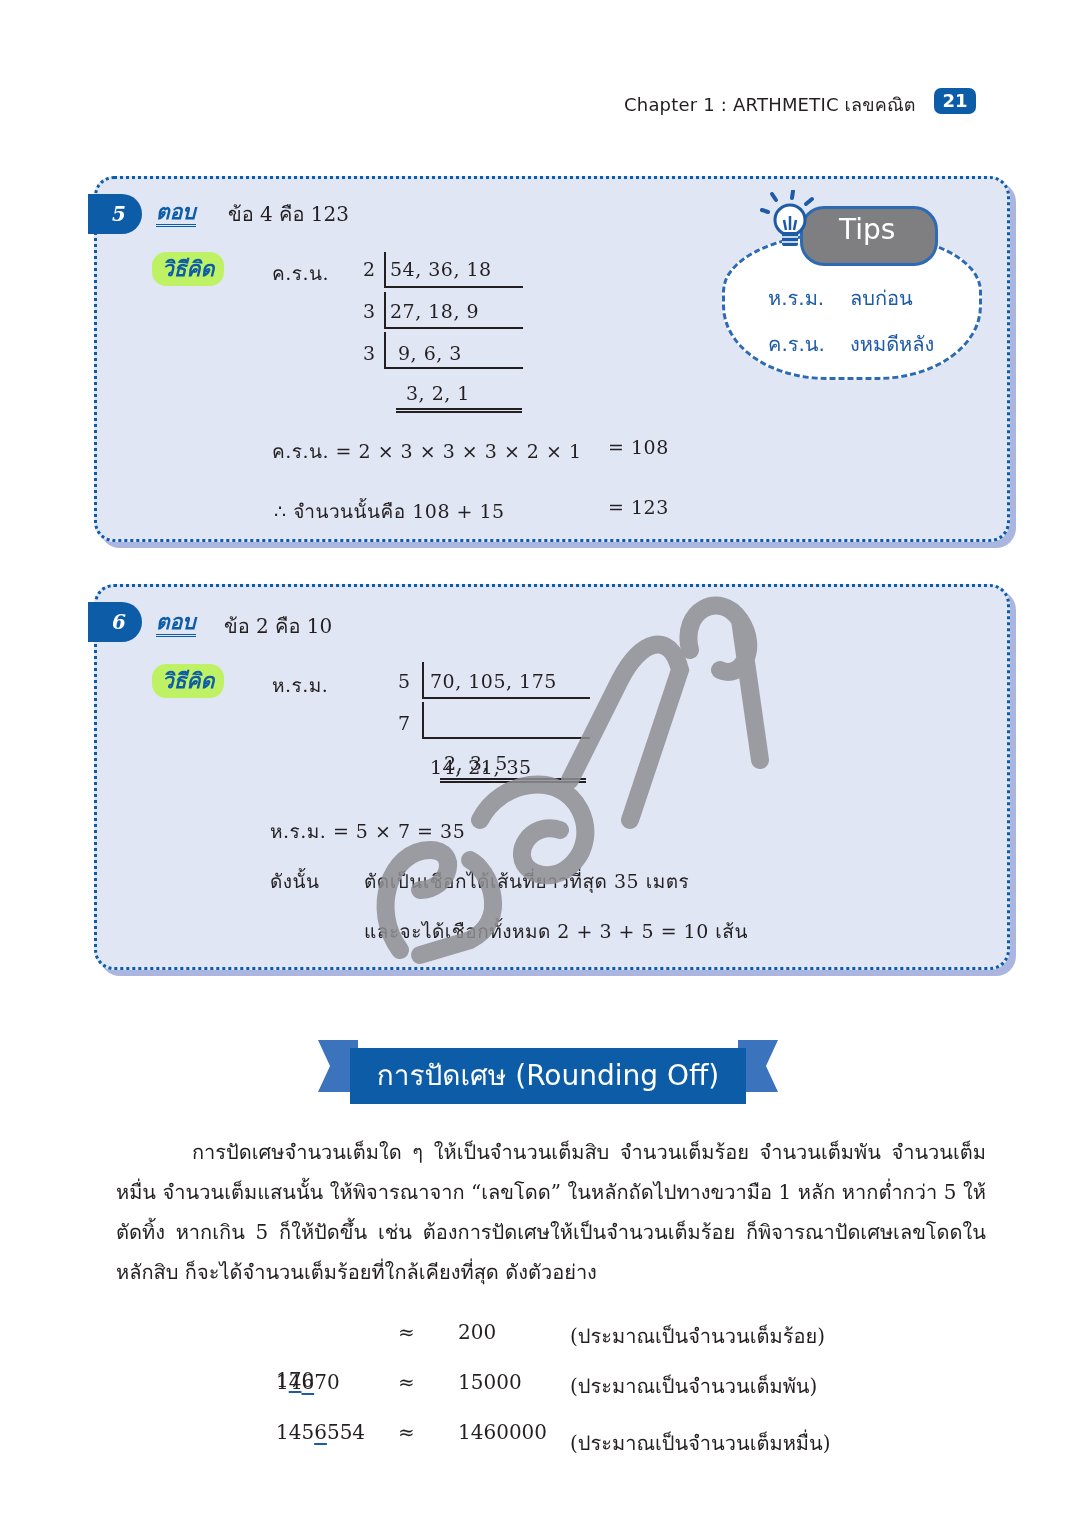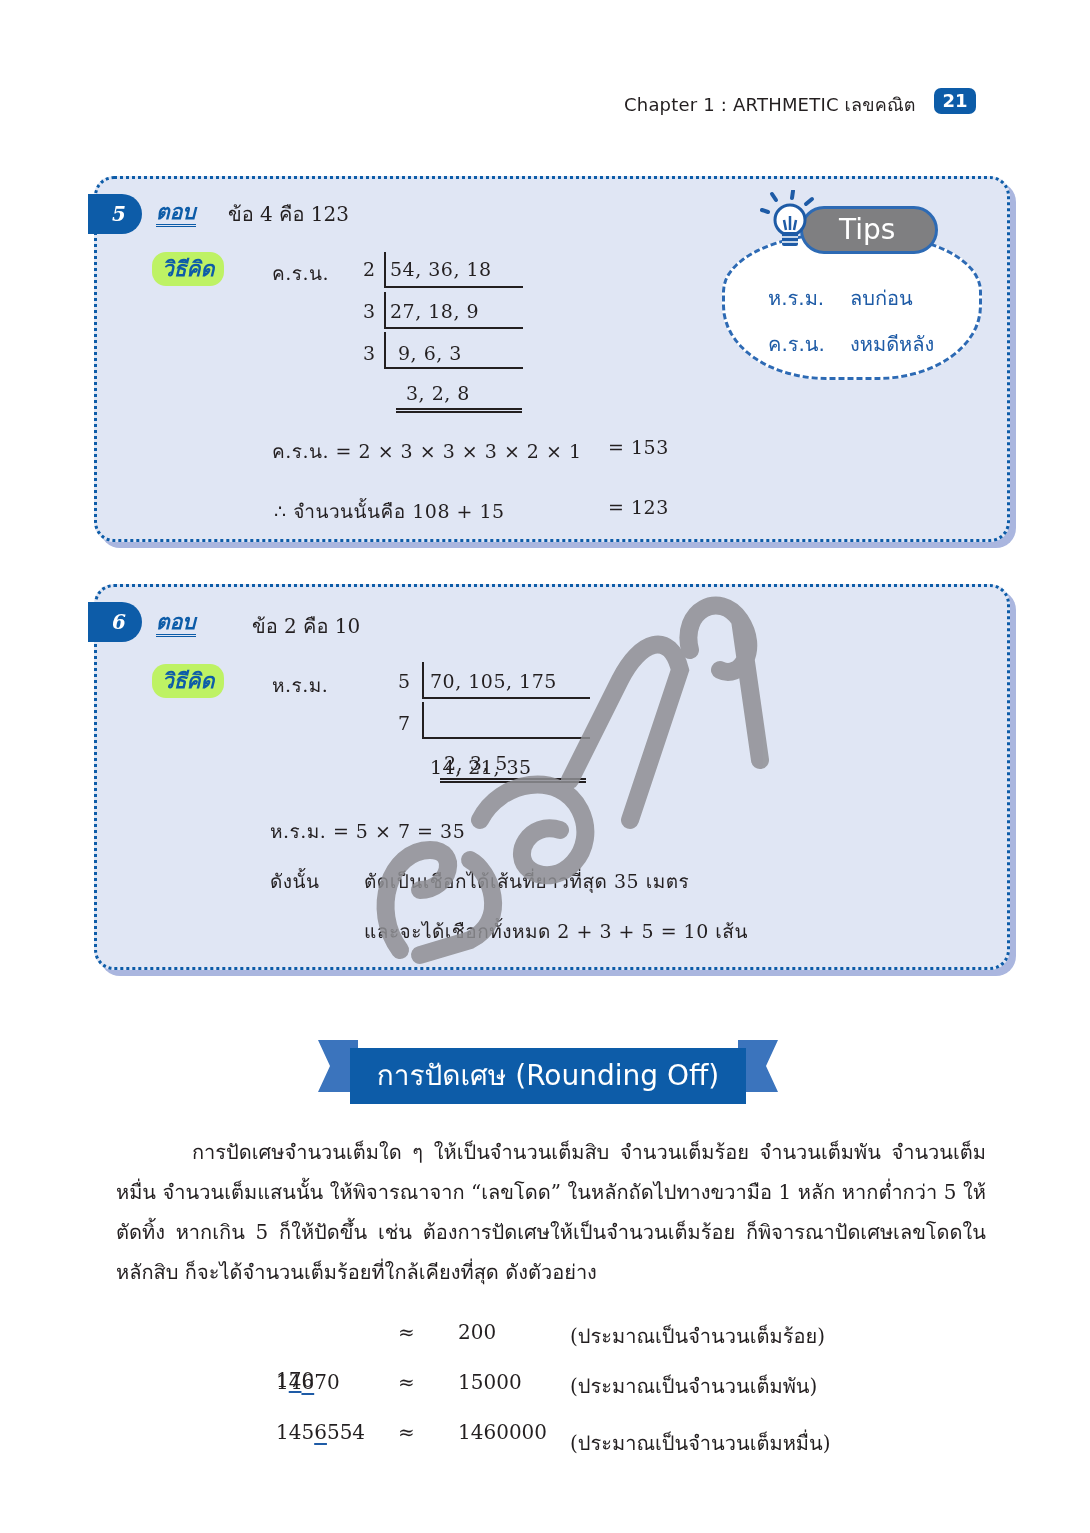--- a/index.html
+++ b/index.html
@@ -22,21 +22,21 @@
   .answer-label { position: absolute; color: #0d5ca8; font-weight: bold; font-style: italic; font-size: 21px; font-family: "DejaVu Sans", sans-serif; border-bottom: 3px double #0d5ca8; line-height: 24px; }
   .answer-text { position: absolute; font-size: 20px; white-space: nowrap; }
   .method-pill { position: absolute; background: #bef264; border-radius: 14px; padding: 2px 10px; color: #0d5ca8; font-weight: bold; font-style: italic; font-size: 21px; font-family: "DejaVu Sans", sans-serif; line-height: 30px; }
 
   .t { position: absolute; font-size: 19px; white-space: nowrap; letter-spacing: 0.5px; }
   .div-bar { position: absolute; background: #231f20; }
   .hline { position: absolute; height: 2px; background: #231f20; }
   .dline { position: absolute; height: 5px; border-top: 2px solid #231f20; border-bottom: 2px solid #231f20; }
 
   .tips { position: absolute; left: 722px; top: 232px; width: 260px; height: 148px; border: 3px dashed #2d6ab4; border-radius: 46% 46% 40% 40% / 40% 40% 50% 50%; background: #ffffff; }
-  .tips-pill { position: absolute; left: 800px; top: 206px; width: 138px; height: 48px; background: #7f7f81; border: 3px solid #2d6ab4; border-radius: 24px; color: #fff; font-family: "DejaVu Sans", sans-serif; font-size: 28px; line-height: 42px; padding-left: 36px; }
+  .tips-pill { position: absolute; left: 800px; top: 206px; width: 138px; height: 60px; background: #7f7f81; border: 3px solid #2d6ab4; border-radius: 24px; color: #fff; font-family: "DejaVu Sans", sans-serif; font-size: 28px; line-height: 42px; padding-left: 36px; }
   .bulb { position: absolute; left: 760px; top: 190px; width: 64px; height: 64px; }
   .tips-line { position: absolute; font-family: "DejaVu Sans", sans-serif; font-size: 20px; color: #1e5ba6; white-space: nowrap; }
 
   .watermark { position: absolute; left: 360px; top: 560px; width: 420px; height: 420px; pointer-events: none; }
 
   .banner { position: absolute; left: 318px; top: 1038px; width: 460px; height: 72px; }
   .ribbon-l { position: absolute; left: 0; top: 2px; width: 40px; height: 52px; background: #3b74bd; clip-path: polygon(0 0, 100% 0, 100% 100%, 0 100%, 30% 50%); }
   .ribbon-r { position: absolute; right: 0; top: 2px; width: 40px; height: 52px; background: #3b74bd; clip-path: polygon(0 0, 100% 0, 70% 50%, 100% 100%, 0 100%); }
   .banner-main { position: absolute; left: 32px; top: 10px; width: 396px; height: 56px; background: #0d5ca8; color: #fff; font-family: "DejaVu Sans", sans-serif; font-size: 28px; line-height: 56px; text-align: center; white-space: nowrap; }
 
@@ -73,25 +73,25 @@
 <span class="t" style="left:363px; top:300px;">3</span>
 <span class="t" style="left:390px; top:300px;">27,  18,   9</span>
 <div class="div-bar" style="left:384px; top:292px; width:2px; height:36px;"></div>
 <div class="hline" style="left:384px; top:327px; width:139px;"></div>
 
 <span class="t" style="left:363px; top:342px;">3</span>
 <span class="t" style="left:390px; top:342px;margin-left:8px;"> 9,    6,   3</span>
 <div class="div-bar" style="left:384px; top:332px; width:2px; height:36px;"></div>
 <div class="hline" style="left:384px; top:367px; width:139px;"></div>
 
-<span class="t" style="left:406px; top:382px;">3,    2,   8</span>
+<span class="t" style="left:406px; top:382px;">3,    2,   1</span>
 <div class="dline" style="left:396px; top:408px; width:126px;"></div>
 
 <span class="t" style="left:272px; top:436px;">ค.ร.น.  =  2 × 3 × 3 × 3 × 2 × 1</span>
-<span class="t" style="left:608px; top:436px;">=   153</span>
+<span class="t" style="left:608px; top:436px;">=   108</span>
 <span class="t" style="left:274px; top:496px;">∴ จำนวนนั้นคือ   108 + 15</span>
 <span class="t" style="left:608px; top:496px;">=   123</span>
 
 <div class="tips"></div>
 <div class="tips-pill">Tips</div>
 <svg class="bulb" viewBox="0 0 64 64">
   <line x1="8" y1="22" x2="2" y2="20" stroke="#1e5ba6" stroke-width="4" stroke-linecap="round"></line>
   <line x1="16" y1="10" x2="12" y2="4" stroke="#1e5ba6" stroke-width="4" stroke-linecap="round"></line>
   <line x1="32" y1="8" x2="33" y2="1" stroke="#1e5ba6" stroke-width="4" stroke-linecap="round"></line>
   <line x1="46" y1="14" x2="52" y2="9" stroke="#1e5ba6" stroke-width="4" stroke-linecap="round"></line>
@@ -104,21 +104,21 @@
 <span class="tips-line" style="left:768px; top:282px;">ห.ร.ม.</span>
 <span class="tips-line" style="left:850px; top:282px;">ลบก่อน</span>
 <span class="tips-line" style="left:768px; top:328px;">ค.ร.น.</span>
 <span class="tips-line" style="left:850px; top:328px;">งหมดีหลัง</span>
 
 <div class="card-shadow" id="shadow6"></div>
 <div class="card" id="card6">
   <div class="card-border"></div>
   <div class="num-tab" style="top:18px;">6</div>
   <span class="answer-label" style="left:62px; top:26px;">ตอบ</span>
-  <span class="answer-text" style="left:130px; top:26px;margin-left:28px;">ข้อ 2 คือ 10</span>
+  <span class="answer-text" style="left:130px; top:26px;">ข้อ 2 คือ 10</span>
   <span class="method-pill" style="left:58px; top:80px;">วิธีคิด</span>
 </div>
 
 <span class="t" style="left:272px; top:670px;">ห.ร.ม.</span>
 <span class="t" style="left:398px; top:670px;">5</span>
 <span class="t" style="left:430px; top:670px;">70, 105, 175</span>
 <div class="div-bar" style="left:422px; top:662px; width:2px; height:36px;"></div>
 <div class="hline" style="left:422px; top:697px; width:168px;"></div>
 
 <span class="t" style="left:398px; top:712px;">7</span>

